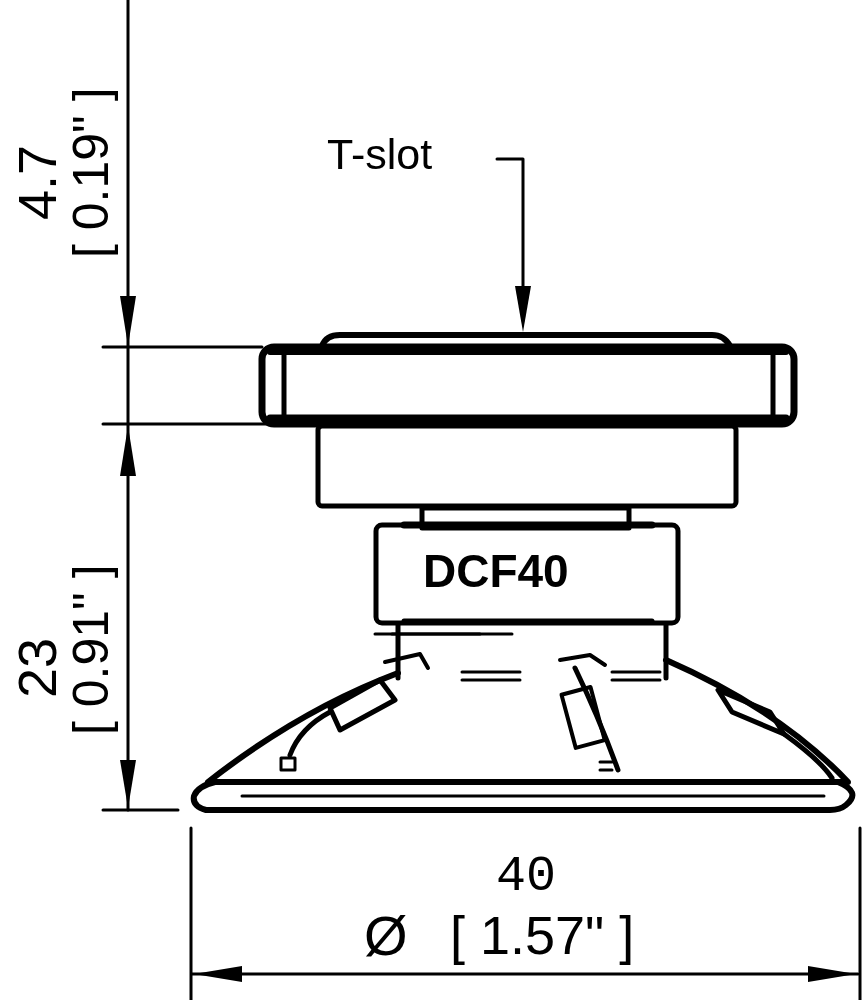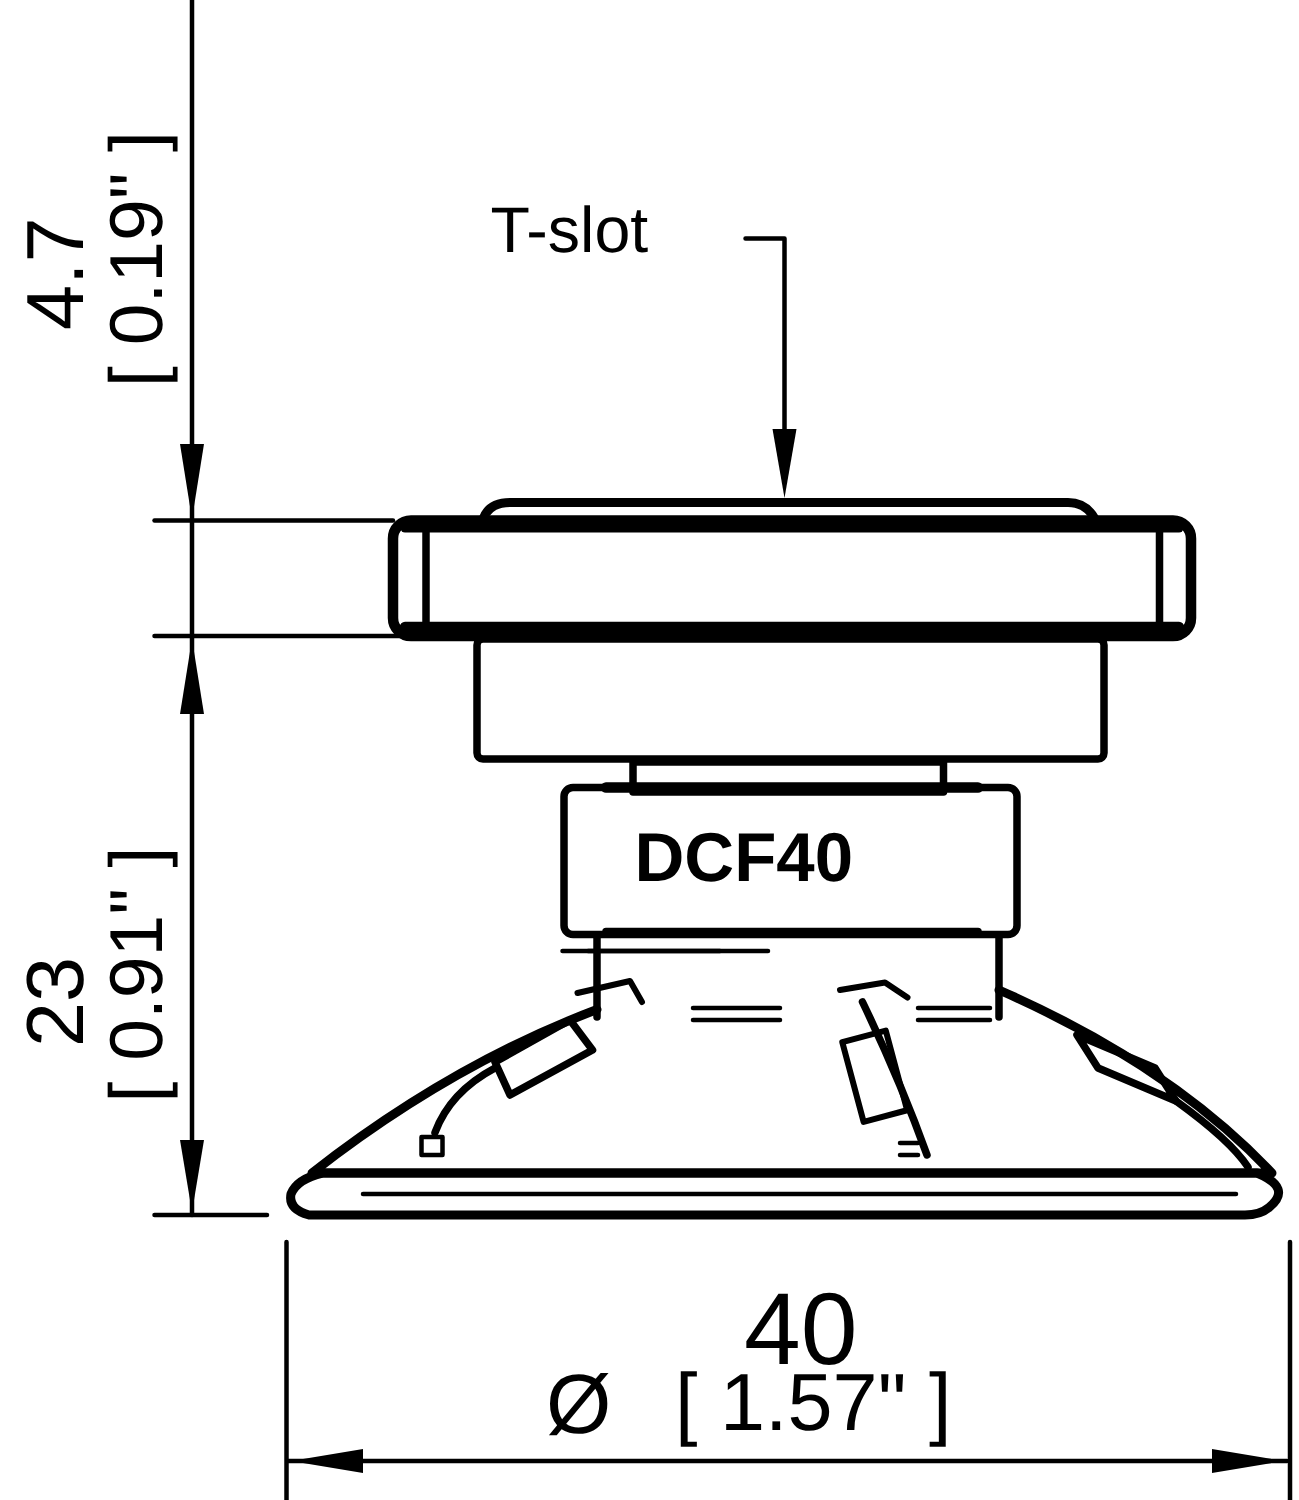--- a/index.html
+++ b/index.html
@@ -82,15 +82,15 @@
 <div class="lbl" style="left:327px; top:133px; font-size:43px;">T-slot</div>
 
 <div class="lbl vert" style="left:10px; top:220px; font-size:54px;">4.7</div>
 <div class="lbl vert" style="left:66px; top:258px; font-size:50px;">[ 0.19" ]</div>
 
 <div class="lbl vert" style="left:10px; top:698px; font-size:54px;">23</div>
 <div class="lbl vert" style="left:66px; top:735px; font-size:50px;">[ 0.91" ]</div>
 
 <div class="lbl" style="left:423px; top:548px; font-size:46px; font-weight:bold;">DCF40</div>
 
-<div class="lbl" style="left:496px; top:852px; font-size:68px;">40</div>
+<div class="lbl" style="left:496px; top:852px; font-size:50px;font-family:Liberation Mono, monospace;">40</div>
 <div class="lbl" style="left:364px; top:908px; font-size:56px;">Ø</div>
 <div class="lbl" style="left:450px; top:908px; font-size:54px;">[ 1.57" ]</div>
 
 </body></html>

